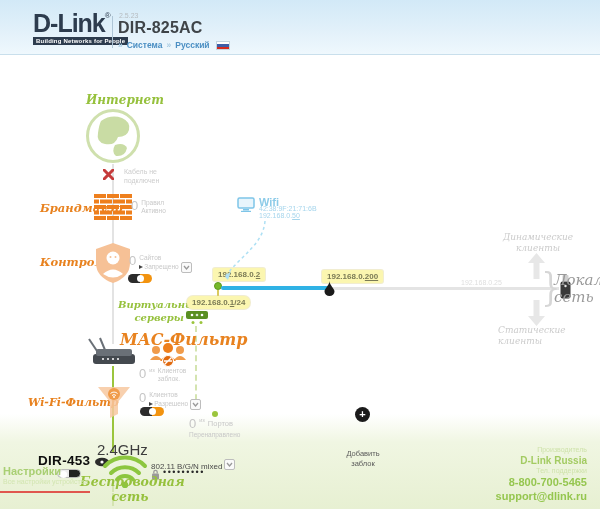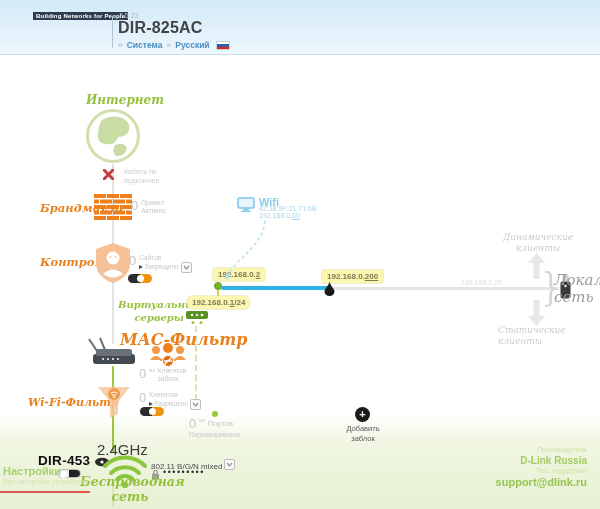--- a/index.html
+++ b/index.html
@@ -73,21 +73,21 @@
   .tooltip-text { font-size:7px; color:#a5d5ec; line-height:1.3; }
   .tooltip-title { font-size:11px; font-weight:bold; color:#8ccbe8; }
   .faint-ip { font-size:7px; color:#dedede; }
 
   .brace { font-family:"DejaVu Serif", serif; font-size:40px; color:#d6d6d6;
     transform:scaleX(.75); line-height:1; }
 
   .add-circle { position:absolute; width:15px; height:15px; border-radius:50%; background:#1b1b1b;
     color:#fff; font-size:11px; font-weight:bold; display:flex; align-items:center; justify-content:center;
     cursor:pointer; line-height:1; }
-  .add-text { position:absolute; width:46px; text-align:center; font-size:7.5px; color:#5a5a5a; line-height:1.3; cursor:pointer; }
+  .add-text { position:absolute; width:46px; text-align:center; font-size:7.5px; color:#5a5a5a; line-height:1.3; cursor:pointer;margin-top:25px; }
 
   .support { position:absolute; right:13px; top:446px; text-align:right; line-height:1.25; }
   .support .s-label { font-size:7px; color:#cfe3ab; }
   .support .s-name { font-size:10px; font-weight:bold; color:#a3cb62; }
   .support .s-big { font-size:11px; font-weight:bold; color:#95c64f; }
 
   .settings-title { font-size:11px; font-weight:bold; color:#a9cf73; cursor:pointer; }
   .settings-sub { font-size:7px; color:#d2e5b0; }
   .red-line { position:absolute; left:0; top:491px; width:90px; height:2px; background:#e0574e; }
 
@@ -96,20 +96,21 @@
   .band-label { font-size:15px; font-weight:normal; color:#3c3c3c; }
   .device-name { font-size:13.5px; font-weight:bold; color:#0f0f0f; letter-spacing:.3px; }
 </style>
 </head>
 <body>
 
 <div id="canvas">
 
   <div class="header">
     <div class="abs" style="left:33px; top:11px;">
+      <div><span class="logo-text">D-Link</span><span class="logo-reg">®</span></div>
       <div class="logo-bar">Building Networks for People</div>
     </div>
     <div class="hdr-divider"></div>
     <div class="abs fw-version" style="left:119px; top:12px;">2.5.23</div>
     <div class="abs model-name" style="left:118px; top:19px;">DIR-825AC</div>
     <div class="abs hdr-menu" style="left:118px; top:40px;">
       <span class="menu-bullet">»</span>
       <span class="menu-link">Система</span>
       <span class="menu-bullet">»</span>
       <span class="menu-link">Русский</span>
@@ -357,16 +358,17 @@
   </div>
 
   <div class="abs settings-title" style="left:3px; top:465px;">Настройки</div>
   <div class="abs settings-sub" style="left:3px; top:478px;">Все настройки устройства</div>
   <div class="red-line"></div>
 
   <div class="support">
     <div class="s-label">Производитель</div>
     <div class="s-name">D-Link Russia</div>
     <div class="s-label">Тел. поддержки</div>
+    <div class="s-big">8-800-700-5465</div>
     <div class="s-big">support@dlink.ru</div>
   </div>
 
 </div>
 
 </body></html>

